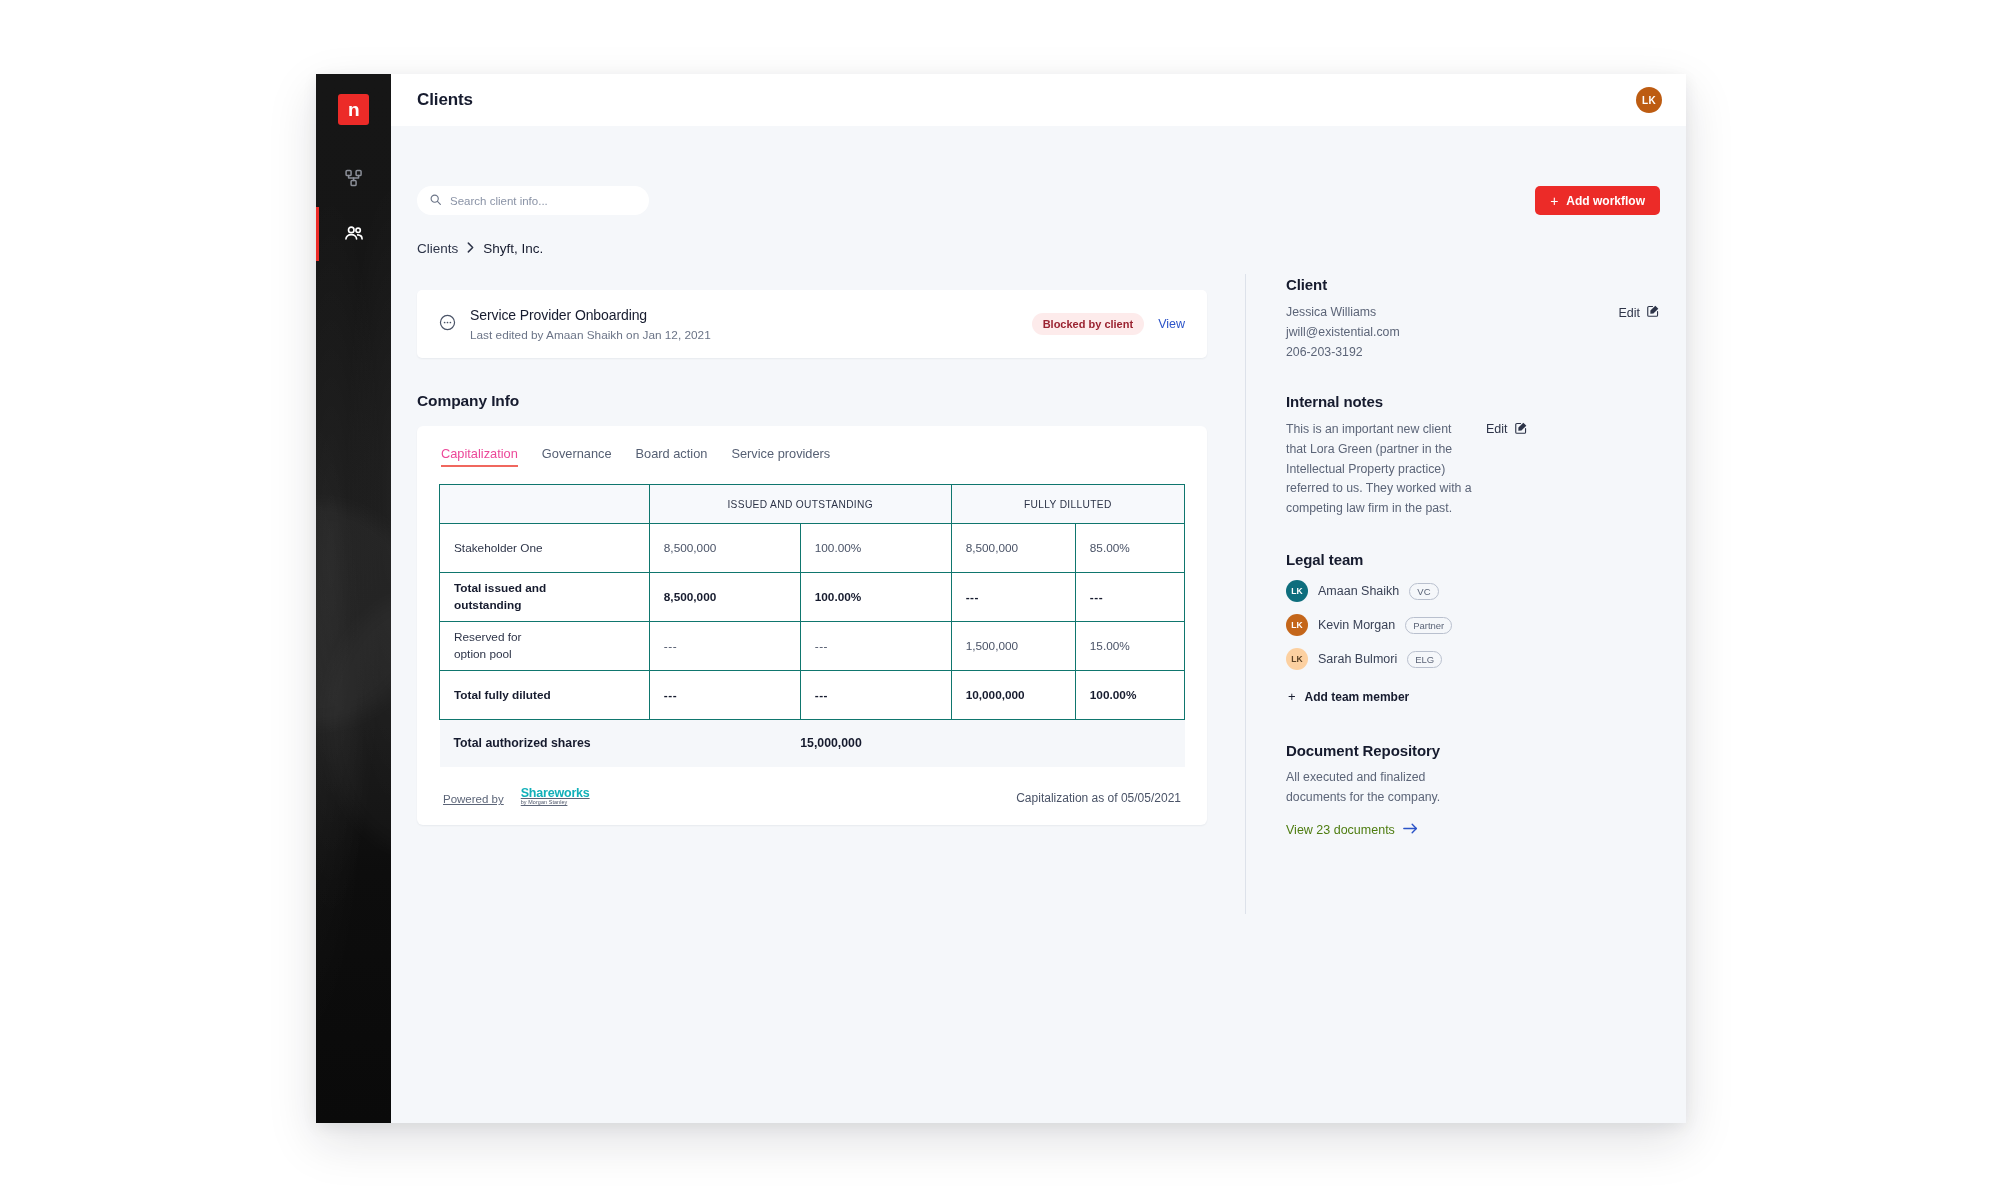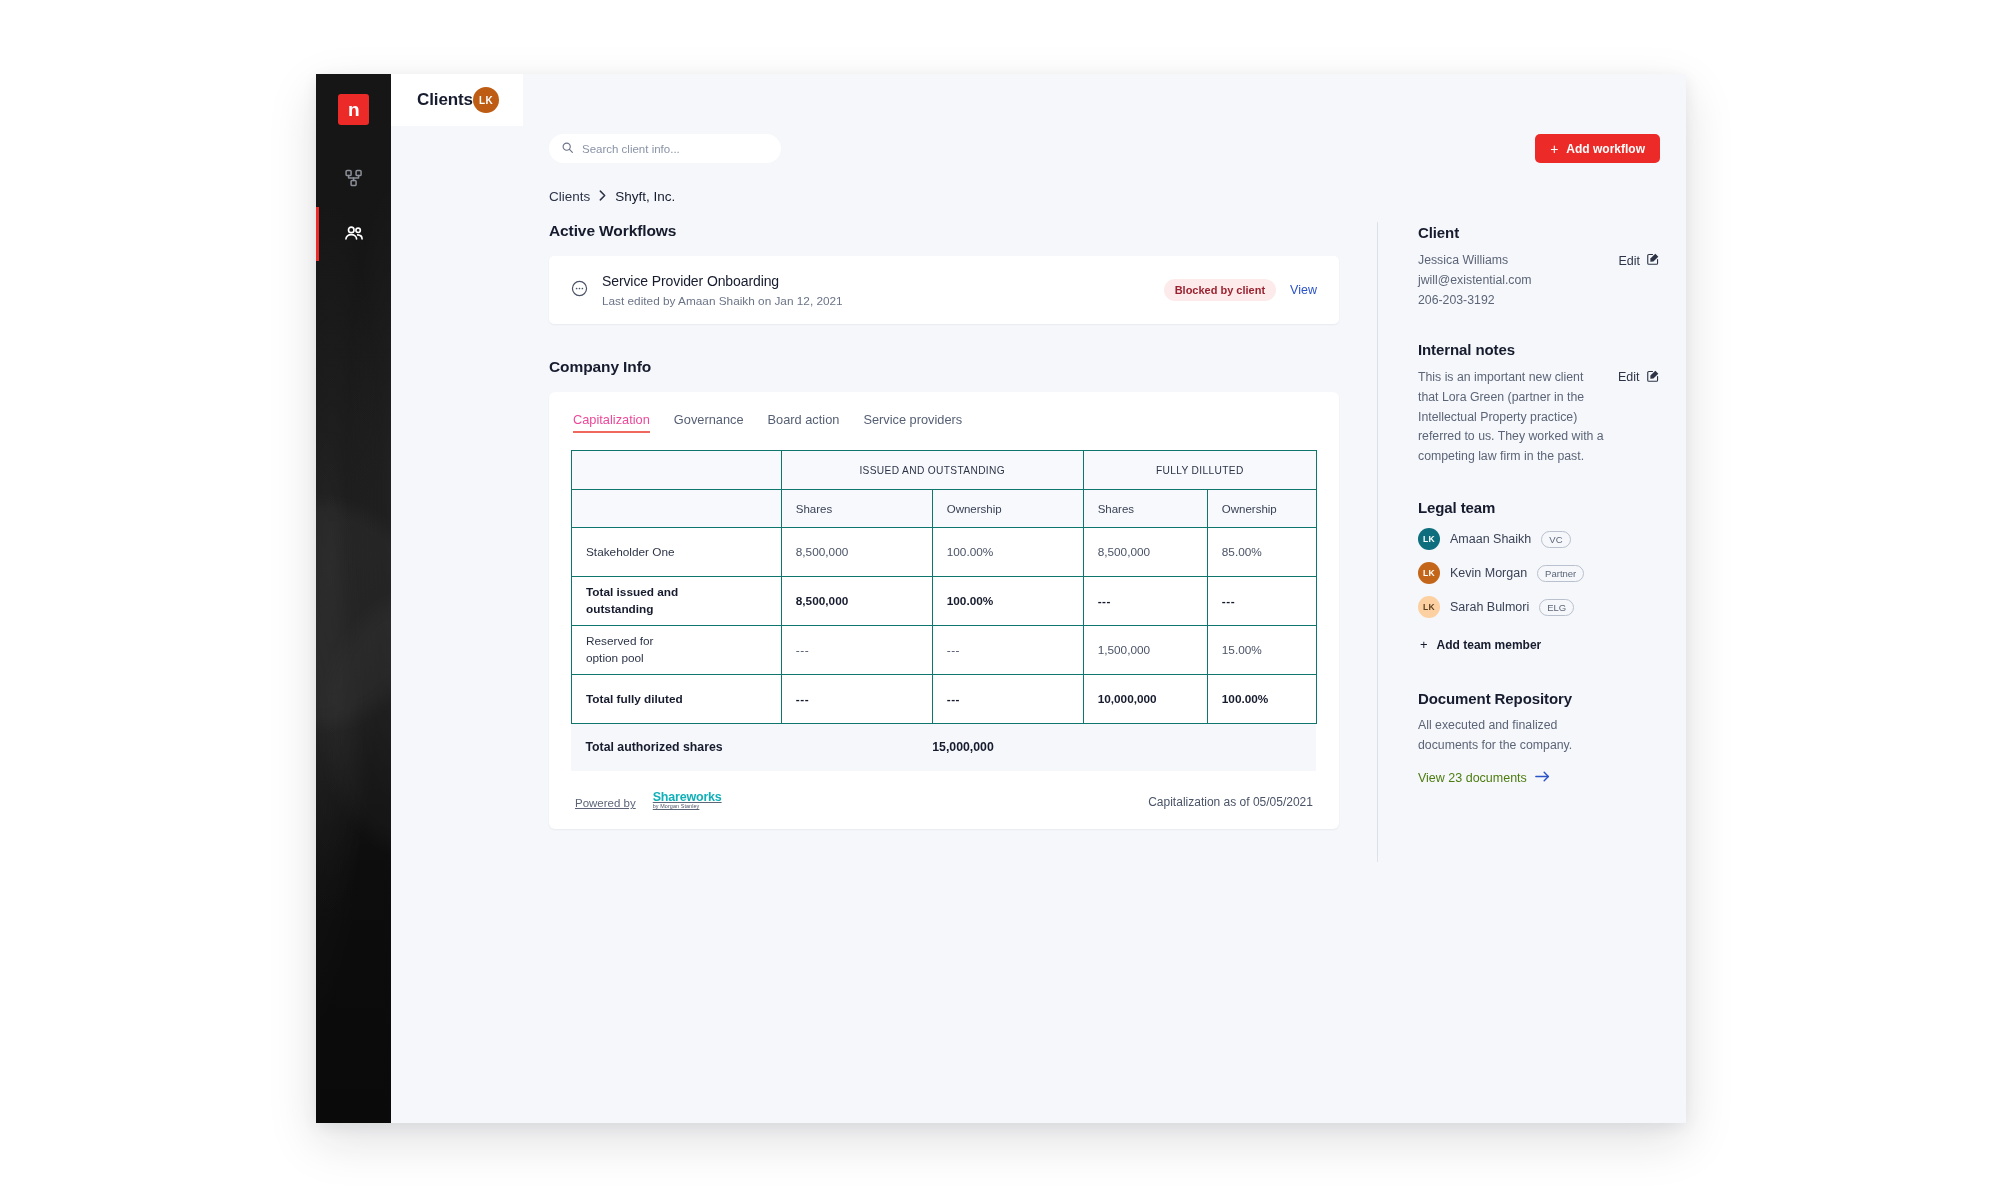--- a/index.html
+++ b/index.html
@@ -78,21 +78,21 @@
   .rail-item.active::before {
     content: "";
     position: absolute;
     left: 0; top: 0;
     width: 3px; height: 100%;
     background: #ec2b28;
   }
   .rail-item svg { display: block; }
 
   
-  #app-body { flex: 1; display: flex; flex-direction: row; min-width: 0; }
+  #app-body { flex: 1; display: flex; flex-direction: column; min-width: 0; }
 
   #topbar {
     height: 52px;
     background: #ffffff;
     display: flex;
     align-items: center;
     padding: 0 24px 0 26px;
     flex: 0 0 52px;
   }
   #page-title { font-size: 17px; font-weight: 700; color: #161b2e; letter-spacing: -.1px; }
@@ -393,21 +393,20 @@
               <path d="M1.5 1l5 5-5 5"></path>
             </svg>
         </span>
         <span class="crumb-current">Shyft, Inc.</span>
       </div>
 
       <div id="columns">
 
         <div id="main-col">
 
-          <div class="section-heading">Active Workflows</div>
 
           <div id="workflow-card">
             <span id="workflow-status-icon">
               <svg width="17" height="17" viewBox="0 0 20 20" fill="none" stroke="#4a5367" stroke-width="1.4">
                 <circle cx="10" cy="10" r="8.3"></circle>
                 <circle cx="6.6" cy="10" r="1" fill="#4a5367" stroke="none"></circle>
                 <circle cx="10" cy="10" r="1" fill="#4a5367" stroke="none"></circle>
                 <circle cx="13.4" cy="10" r="1" fill="#4a5367" stroke="none"></circle>
               </svg>
             </span>
@@ -436,27 +435,20 @@
                 <col style="width:141px">
                 <col style="width:141px">
                 <col style="width:116px">
                 <col style="width:102px">
               </colgroup>
               <thead>
                 <tr>
                   <th class="corner-cell"></th>
                   <th class="grp-head" colspan="2">ISSUED AND OUTSTANDING</th>
                   <th class="grp-head" colspan="2">FULLY DILLUTED</th>
-                </tr>
-                <tr>
-                  <th class="corner-cell"></th>
-                  <th class="sub-head">Shares</th>
-                  <th class="sub-head">Ownership</th>
-                  <th class="sub-head">Shares</th>
-                  <th class="sub-head">Ownership</th>
                 </tr>
               </thead>
               <tbody>
                 <tr>
                   <td class="label-cell">Stakeholder One</td>
                   <td>8,500,000</td>
                   <td>100.00%</td>
                   <td>8,500,000</td>
                   <td>85.00%</td>
                 </tr>

